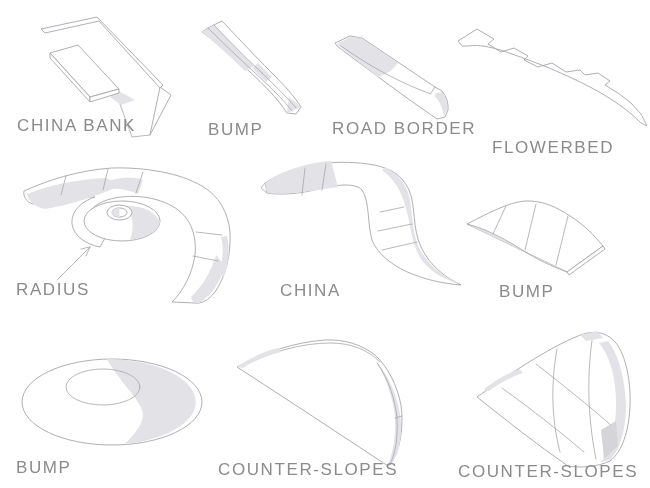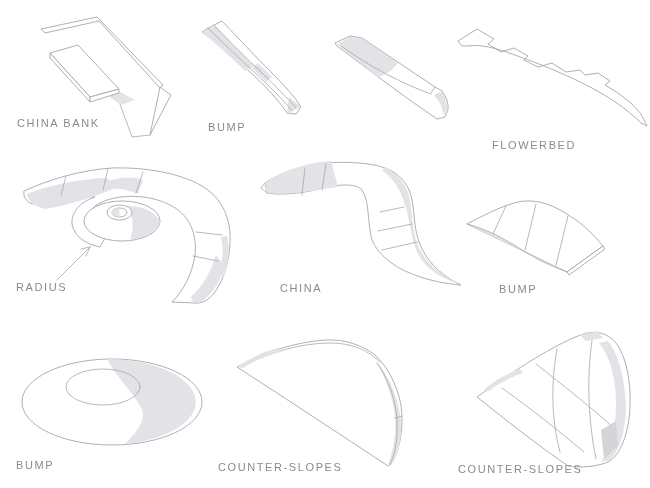--- a/index.html
+++ b/index.html
@@ -2,21 +2,21 @@
 <html><head>
 <meta charset="utf-8">
 <style>
   html,body { margin:0; padding:0; background:#ffffff; }
   .canvas {
     position:relative; width:650px; height:488px; background:#ffffff;
     overflow:hidden; font-family:"Liberation Sans", sans-serif;
   }
   .canvas svg { position:absolute; left:0; top:0; }
   .lbl {
-    position:absolute; font-size:11px; letter-spacing:1.6px;
+    position:absolute; font-size:17px; letter-spacing:1.6px;
     color:#8b8b8b; white-space:nowrap; line-height:1.1;
   }
   
   .w  { fill:#ffffff; stroke:#a6a6ad; stroke-width:0.9; stroke-linejoin:round; }
   .f  { fill:#ffffff; stroke:none; }
   .l  { fill:none; stroke:#a6a6ad; stroke-width:0.8; stroke-linejoin:round; stroke-linecap:round; }
   .s  { fill:#e3e3e7; stroke:none; }
   .s2 { fill:#d5d5d9; stroke:none; }
 </style>
 </head>
@@ -118,20 +118,21 @@
       <path class="l" d="M593,334 C587,370 587,415 596,459"></path>
       <path class="s" d="M608,341 C619,355 625,380 626,405 C626,430 620,450 610,460 L601,462 C611,449 616,428 616,403 C616,378 610,356 599,343 Z"></path>
       <path class="s2" d="M601,430 L616,421 L618,446 L604,459 Z"></path>
       <path class="s" d="M580,335 L597,331 L603,338 L586,341 Z"></path>
       <path class="s" d="M484,389 C497,379 510,372 520,369 L523,373 C511,377 498,384 489,391 Z"></path>
     </g>
   </svg>
 
   <span class="lbl" style="left:17px;  top:117px">CHINA BANK</span>
   <span class="lbl" style="left:208px; top:121px">BUMP</span>
+  <span class="lbl" style="left:332px; top:120px">ROAD BORDER</span>
   <span class="lbl" style="left:492px; top:139px">FLOWERBED</span>
   <span class="lbl" style="left:16px;  top:281px">RADIUS</span>
   <span class="lbl" style="left:280px; top:282px">CHINA</span>
   <span class="lbl" style="left:499px; top:283px">BUMP</span>
   <span class="lbl" style="left:16px;  top:459px">BUMP</span>
   <span class="lbl" style="left:218px; top:461px">COUNTER-SLOPES</span>
   <span class="lbl" style="left:458px; top:463px">COUNTER-SLOPES</span>
 </div>
 
 </body></html>

